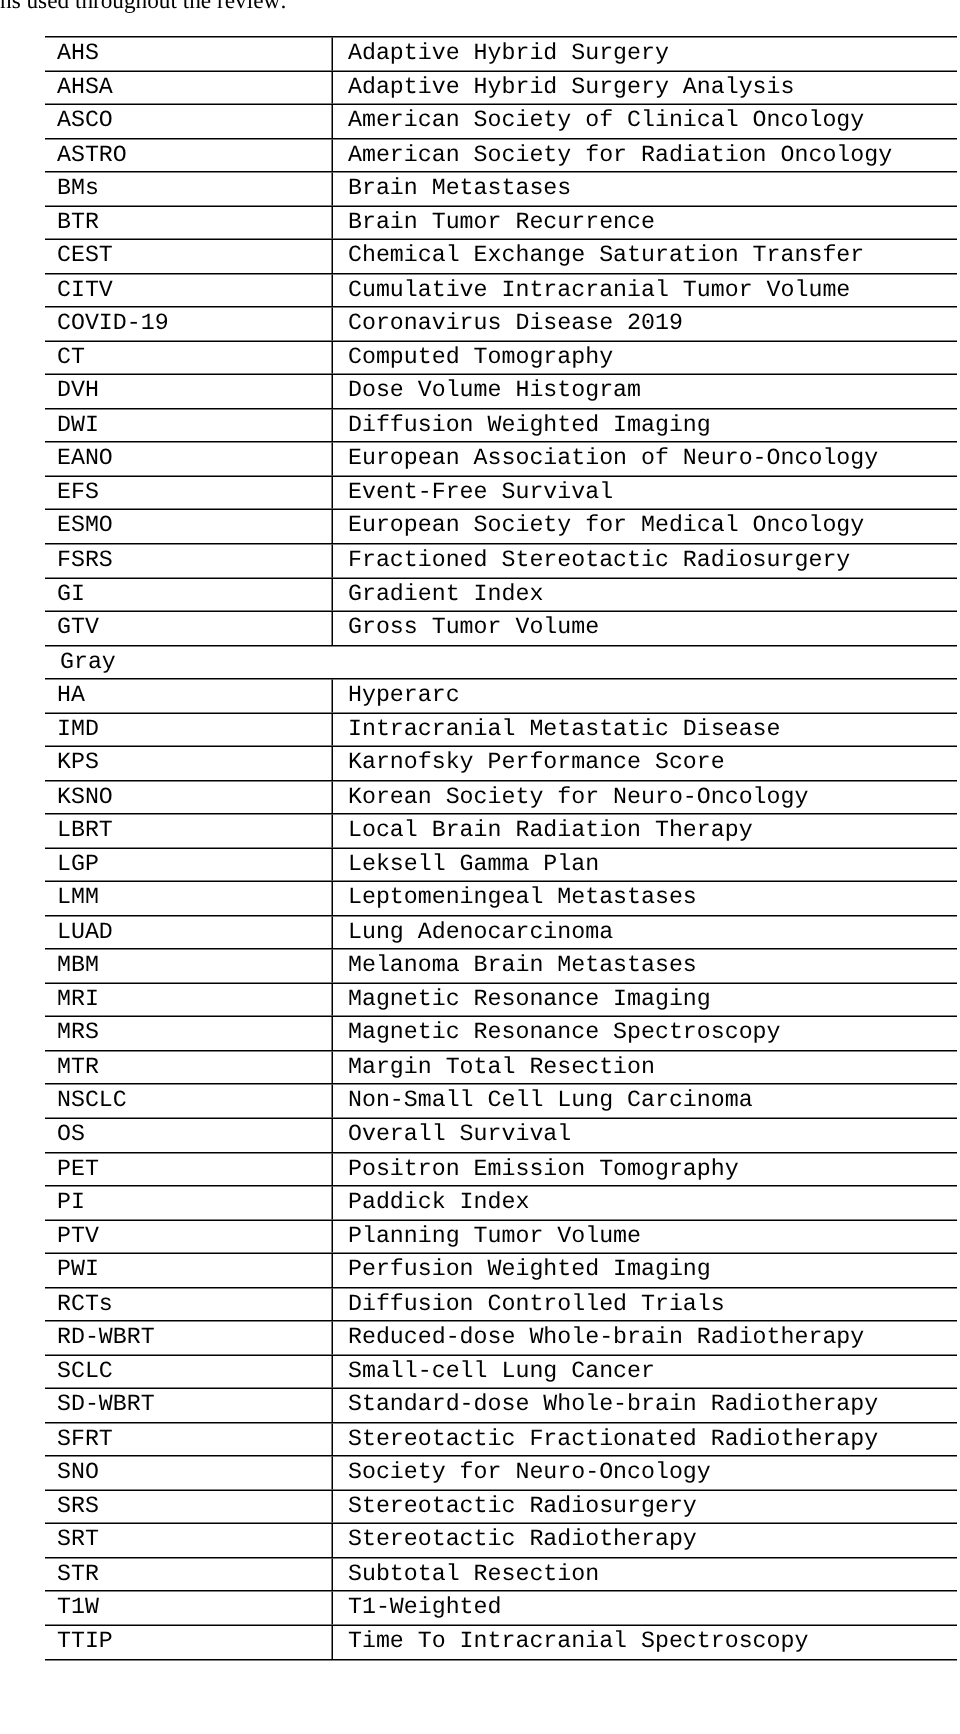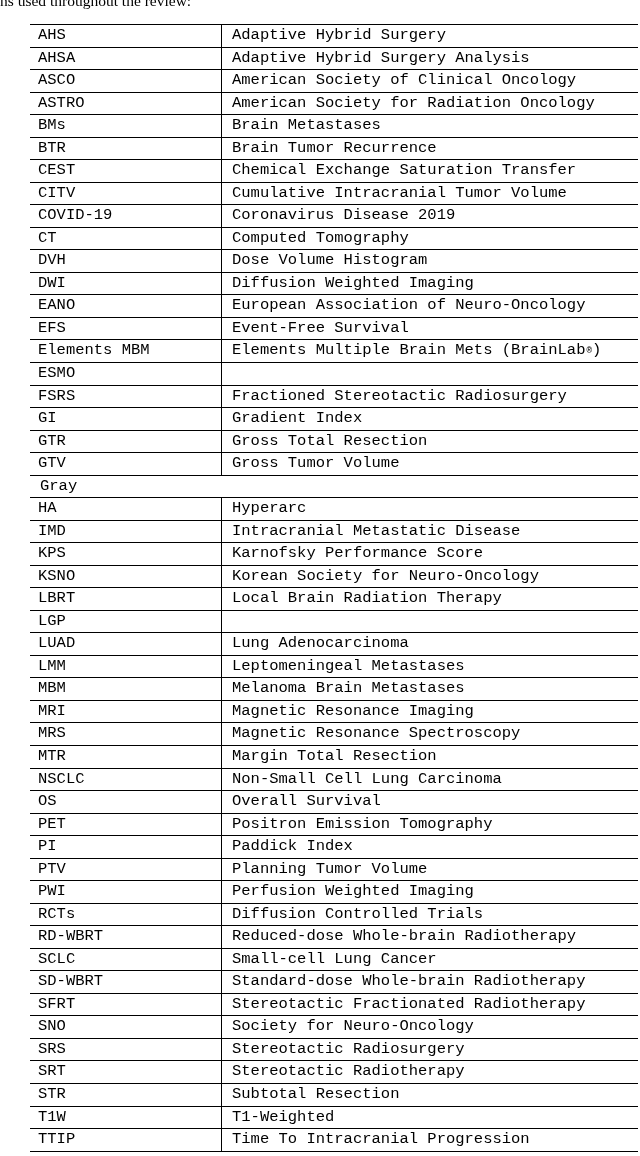--- a/index.html
+++ b/index.html
@@ -116,39 +116,32 @@
     </div>
     <div class="trow">
       <div class="cell abbr">EANO</div>
       <div class="cell def">European Association of Neuro-Oncology</div>
     </div>
     <div class="trow">
       <div class="cell abbr">EFS</div>
       <div class="cell def">Event-Free Survival</div>
     </div>
     <div class="trow">
-      <div class="cell abbr">Elements MBM</div>
-      <div class="cell def">Elements Multiple Brain Mets (BrainLab<sup class="reg">®</sup>)</div>
-    </div>
-    <div class="trow">
       <div class="cell abbr">ESMO</div>
+      <div class="cell def">European Society for Medical Oncology</div>
     </div>
     <div class="trow">
       <div class="cell abbr">FSRS</div>
       <div class="cell def">Fractioned Stereotactic Radiosurgery</div>
     </div>
     <div class="trow">
       <div class="cell abbr">GI</div>
       <div class="cell def">Gradient Index</div>
     </div>
     <div class="trow">
-      <div class="cell abbr">GTR</div>
-      <div class="cell def">Gross Total Resection</div>
-    </div>
-    <div class="trow">
       <div class="cell abbr">GTV</div>
       <div class="cell def">Gross Tumor Volume</div>
     </div>
     <div class="trow">
       <div class="cell def">Gray</div>
     </div>
     <div class="trow">
       <div class="cell abbr">HA</div>
       <div class="cell def">Hyperarc</div>
     </div>
@@ -163,30 +156,31 @@
     <div class="trow">
       <div class="cell abbr">KSNO</div>
       <div class="cell def">Korean Society for Neuro-Oncology</div>
     </div>
     <div class="trow">
       <div class="cell abbr">LBRT</div>
       <div class="cell def">Local Brain Radiation Therapy</div>
     </div>
     <div class="trow">
       <div class="cell abbr">LGP</div>
+      <div class="cell def">Leksell Gamma Plan</div>
+    </div>
+    <div class="trow">
+      <div class="cell abbr">LMM</div>
+      <div class="cell def">Leptomeningeal Metastases</div>
     </div>
     <div class="trow">
       <div class="cell abbr">LUAD</div>
       <div class="cell def">Lung Adenocarcinoma</div>
     </div>
     <div class="trow">
-      <div class="cell abbr">LMM</div>
-      <div class="cell def">Leptomeningeal Metastases</div>
-    </div>
-    <div class="trow">
       <div class="cell abbr">MBM</div>
       <div class="cell def">Melanoma Brain Metastases</div>
     </div>
     <div class="trow">
       <div class="cell abbr">MRI</div>
       <div class="cell def">Magnetic Resonance Imaging</div>
     </div>
     <div class="trow">
       <div class="cell abbr">MRS</div>
       <div class="cell def">Magnetic Resonance Spectroscopy</div>
@@ -254,15 +248,15 @@
     <div class="trow">
       <div class="cell abbr">STR</div>
       <div class="cell def">Subtotal Resection</div>
     </div>
     <div class="trow">
       <div class="cell abbr">T1W</div>
       <div class="cell def">T1-Weighted</div>
     </div>
     <div class="trow">
       <div class="cell abbr">TTIP</div>
-      <div class="cell def">Time To Intracranial Progression</div>
+      <div class="cell def">Time To Intracranial Spectroscopy</div>
     </div>
   </div>
 
 </body></html>

